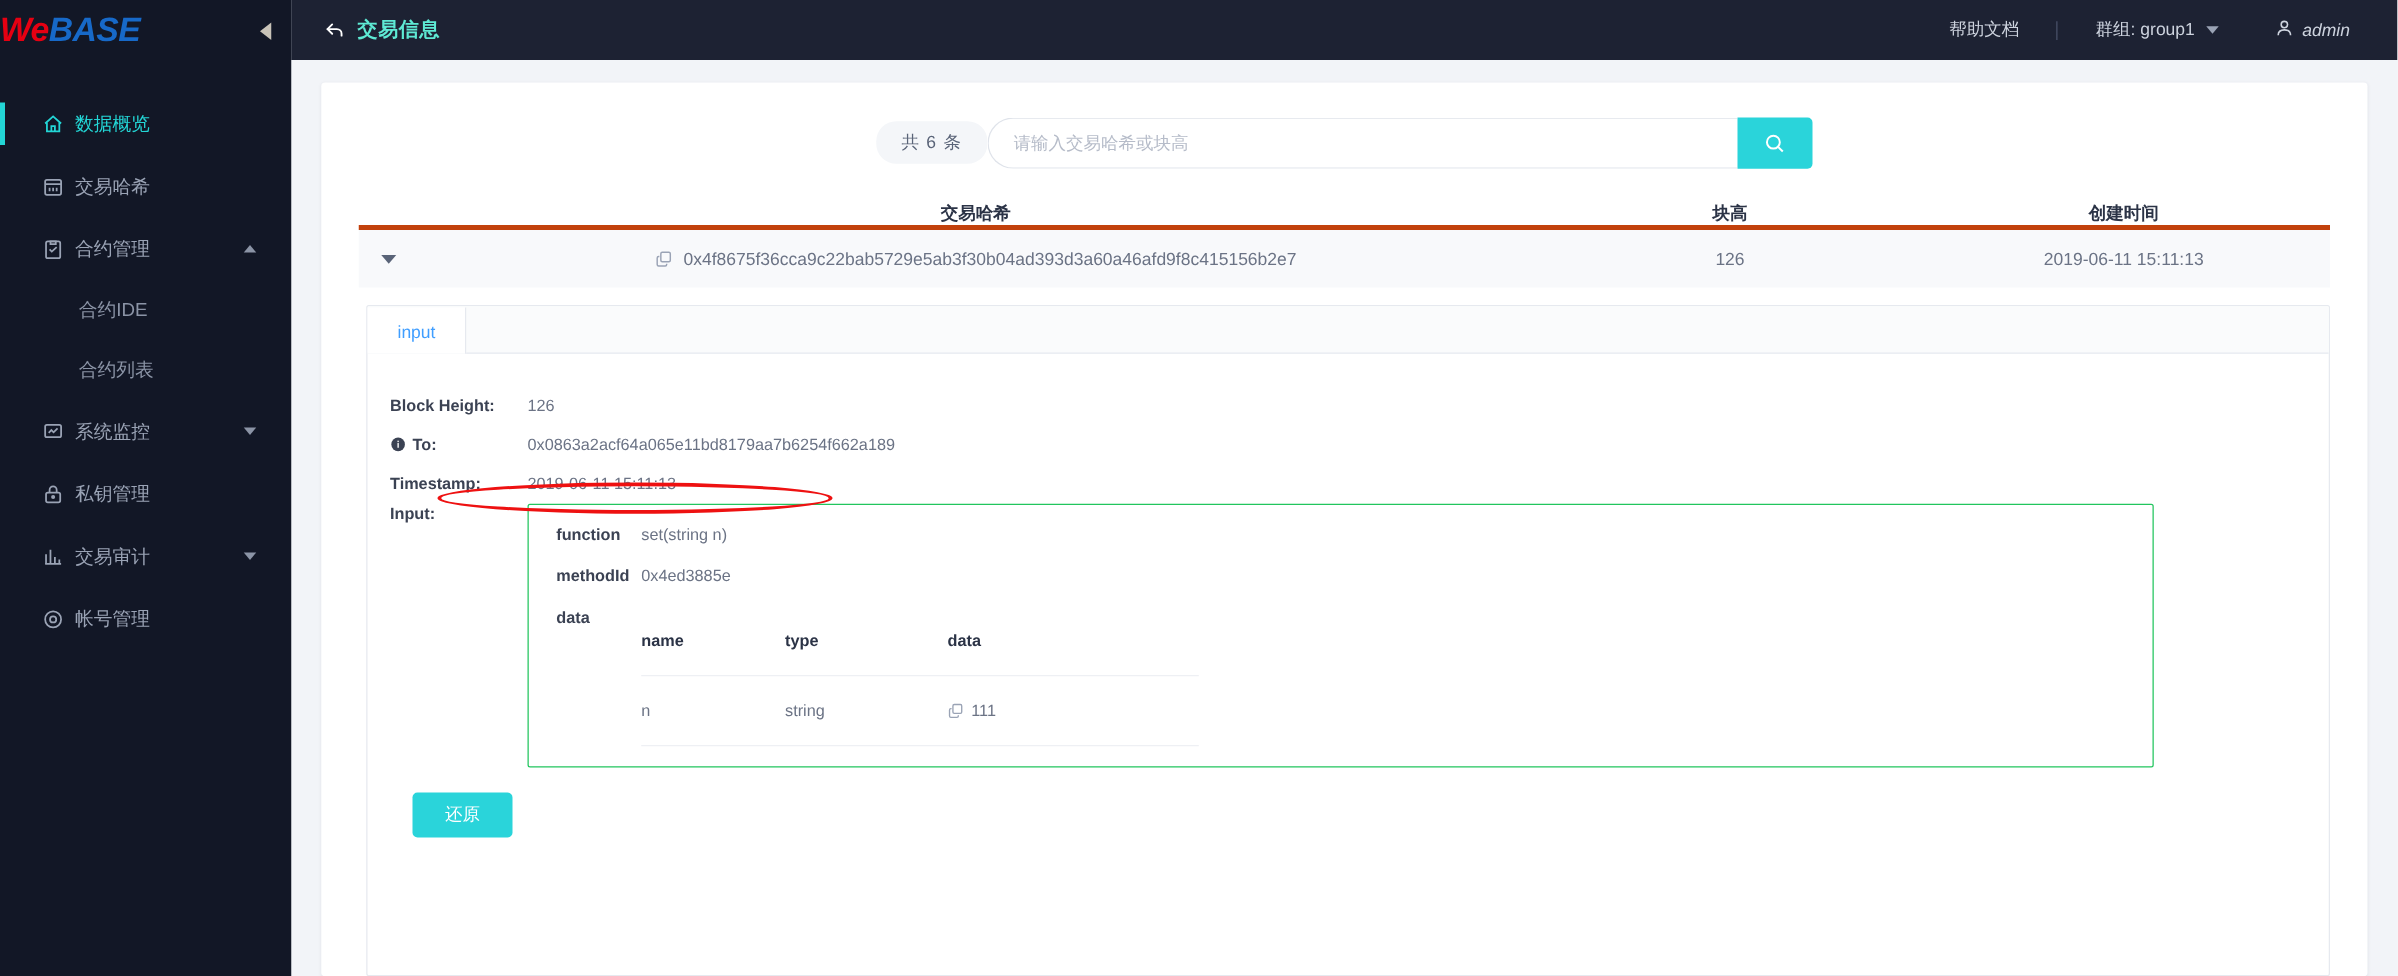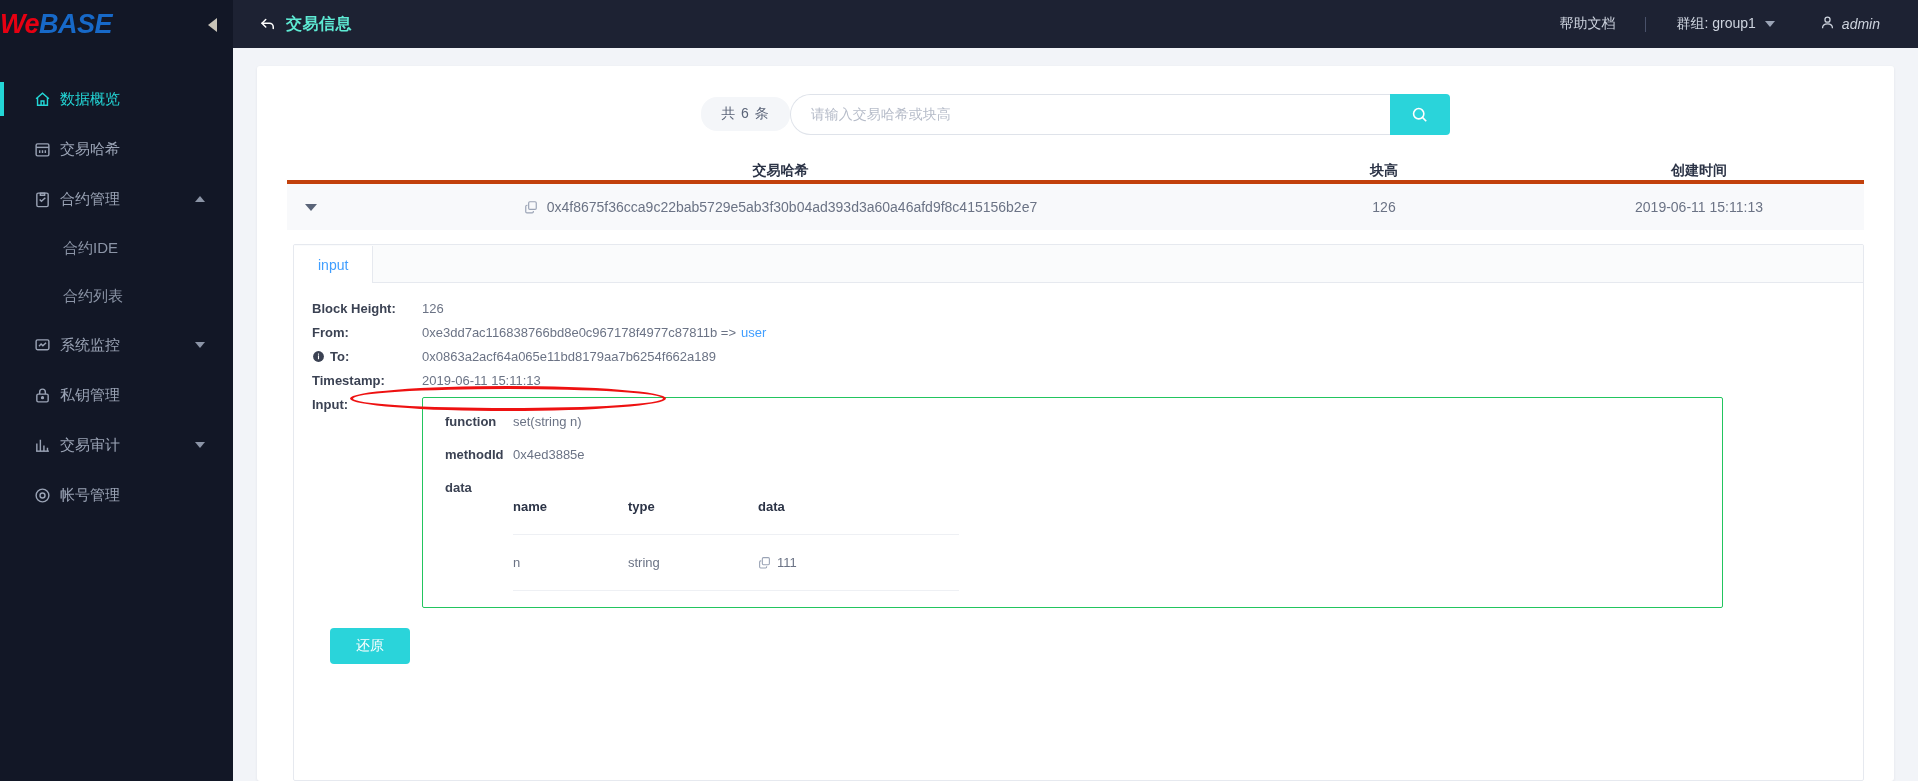--- a/index.html
+++ b/index.html
@@ -131,21 +131,21 @@
   }
   .tabbar { display: flex; height: 38px; border-bottom: 1px solid #e6e9ef; background: #fafbfc; }
   .tab {
     padding: 0 24px; display: flex; align-items: center; font-size: 14px;
     color: #409eff; background: #fff; border-right: 1px solid #e6e9ef;
     cursor: pointer; position: relative; top: 1px;
   }
   .tabbar .filler { flex: 1; }
 
   .detail-body { padding: 18px 0 0 18px; }
-  .kv-row { display: flex; align-items: center; margin-bottom: 9px; font-size: 13px; }
+  .kv-row { display: flex; align-items: center; margin-bottom: 9px; font-size: 13px; margin-top: 16px; }
   .kv-key {
     width: 110px; color: #3b4253; font-weight: bold; flex-shrink: 0;
     display: flex; align-items: center; gap: 5px;
   }
   .kv-val { color: #6b7385; }
   .info-icon { display: inline-flex; color: #3b4253; }
   .link { color: #409eff; cursor: pointer; }
 
   .input-row { display: flex; align-items: flex-start; margin-top: 4px; font-size: 13px; }
   .input-box {
@@ -353,25 +353,20 @@
             <div class="tab">input</div>
             <div class="filler"></div>
           </div>
 
           <div class="detail-body">
             <div class="kv-row">
               <span class="kv-key">Block Height:</span>
               <span class="kv-val">126</span>
             </div>
 
-            <div class="kv-row" style="position:relative;">
-              <span class="kv-key">From:</span>
-              <span class="kv-val">0xe3dd7ac116838766bd8e0c967178f4977c87811b =&gt;</span>
-              <span class="link" style="margin-left:5px;">user</span>
-            </div>
 
             <div class="kv-row">
               <span class="kv-key">
                 <span class="info-icon">
                   <svg width="13" height="13" viewBox="0 0 24 24" fill="currentColor">
                       <circle cx="12" cy="12" r="10"></circle>
                       <rect x="11" y="10" width="2" height="7" fill="#fff"></rect>
                       <rect x="11" y="6.5" width="2" height="2.2" fill="#fff"></rect>
                     </svg>
                 </span>

